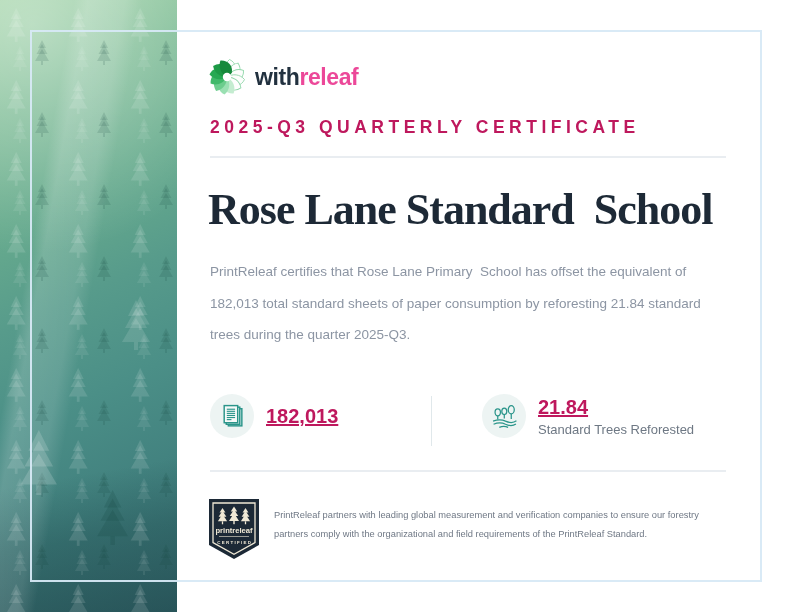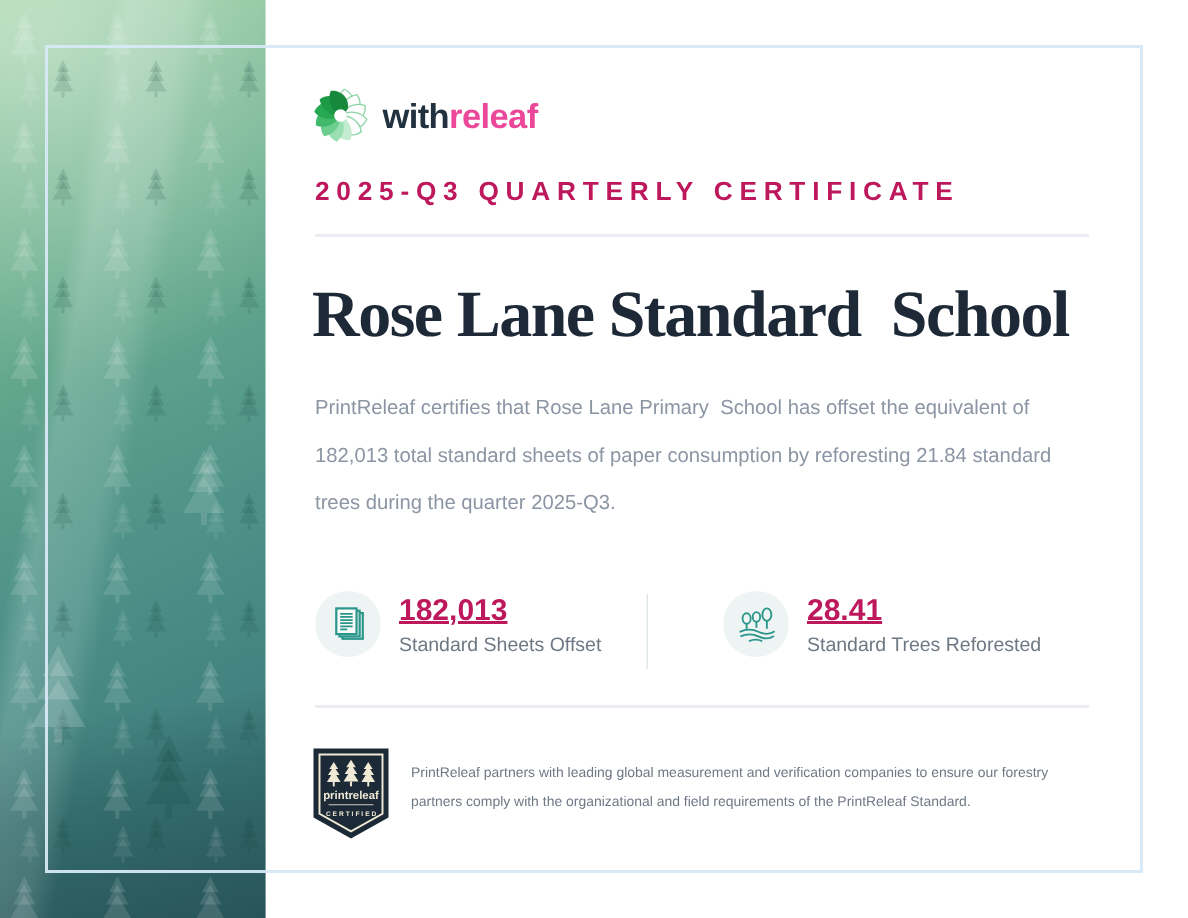--- a/index.html
+++ b/index.html
@@ -141,21 +141,20 @@
               <line x1="7.5" y1="8" x2="15.5" y2="8"></line>
               <line x1="7.5" y1="10" x2="15.5" y2="10"></line>
               <line x1="7.5" y1="12" x2="15.5" y2="12"></line>
               <line x1="7.5" y1="14" x2="15.5" y2="14"></line>
               <line x1="7.5" y1="16" x2="12" y2="16"></line>
             </g>
           </svg>
         </div>
         <div>
           <div class="stat-value">182,013</div>
-          <div class="stat-label">Standard Sheets Offset</div>
         </div>
       </div>
 
       <div class="stat-divider"></div>
 
       <div class="stat s2">
         <div class="stat-circle">
           <svg width="27" height="27" viewBox="0 0 26 26" aria-hidden="true">
             <g fill="none" stroke="#2a958a" stroke-width="1.2">
               <ellipse cx="6.5" cy="9" rx="2.6" ry="3.4"></ellipse>
@@ -164,21 +163,21 @@
               <line x1="12.8" y1="11.1" x2="12.8" y2="15"></line>
               <ellipse cx="19.5" cy="6.5" rx="2.9" ry="4"></ellipse>
               <line x1="19.5" y1="10.5" x2="19.5" y2="15.5"></line>
               <path d="M2 17.5 C 7 15.5, 11 16, 14 17.5 C 18 19.3, 22 19, 24.5 17.2"></path>
               <path d="M2.5 20.5 C 7 18.5, 11 19, 14 20.5 C 18 22.3, 21.5 22, 24 20.2"></path>
               <path d="M8 23.5 C 11 22.2, 14 22.4, 16.5 23.5"></path>
             </g>
           </svg>
         </div>
         <div>
-          <div class="stat-value">28.41</div>
+          <div class="stat-value">21.84</div>
           <div class="stat-label">Standard Trees Reforested</div>
         </div>
       </div>
     </div>
 
     <div class="rule r2"></div>
 
     <div class="footer">
       <svg class="badge" width="52" height="62" viewBox="0 0 52 62" aria-hidden="true">
         <path d="M1 1 H51 V47 L26 61 L1 47 Z" fill="#1c2936"></path>

